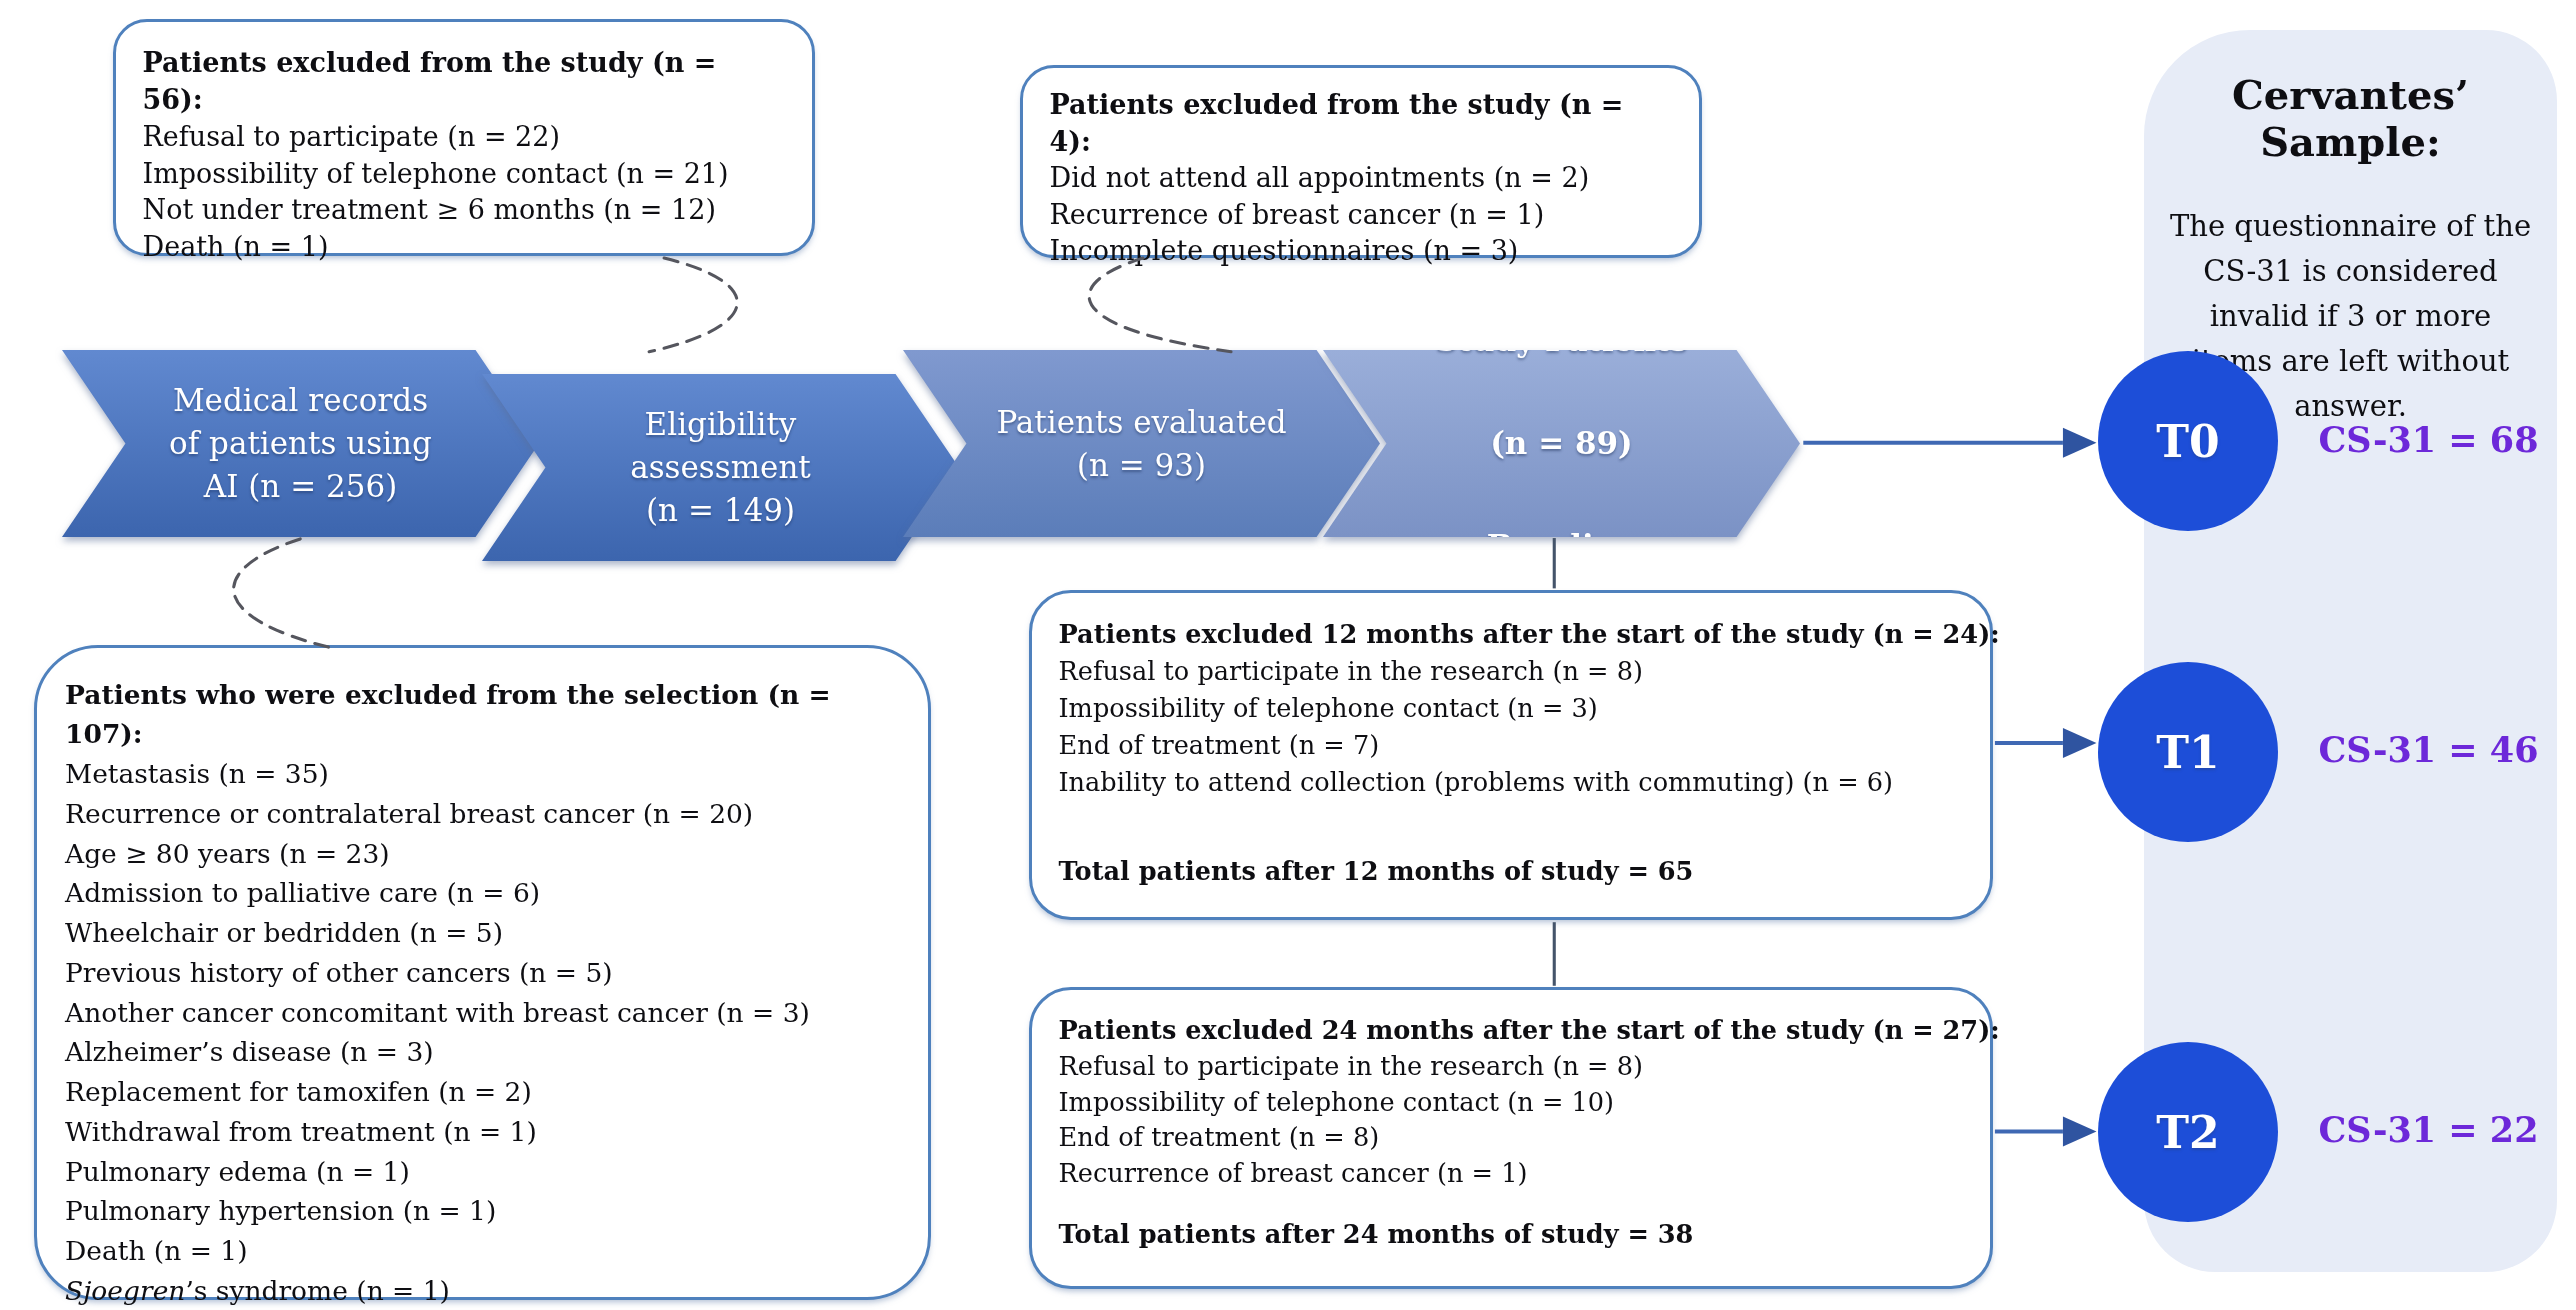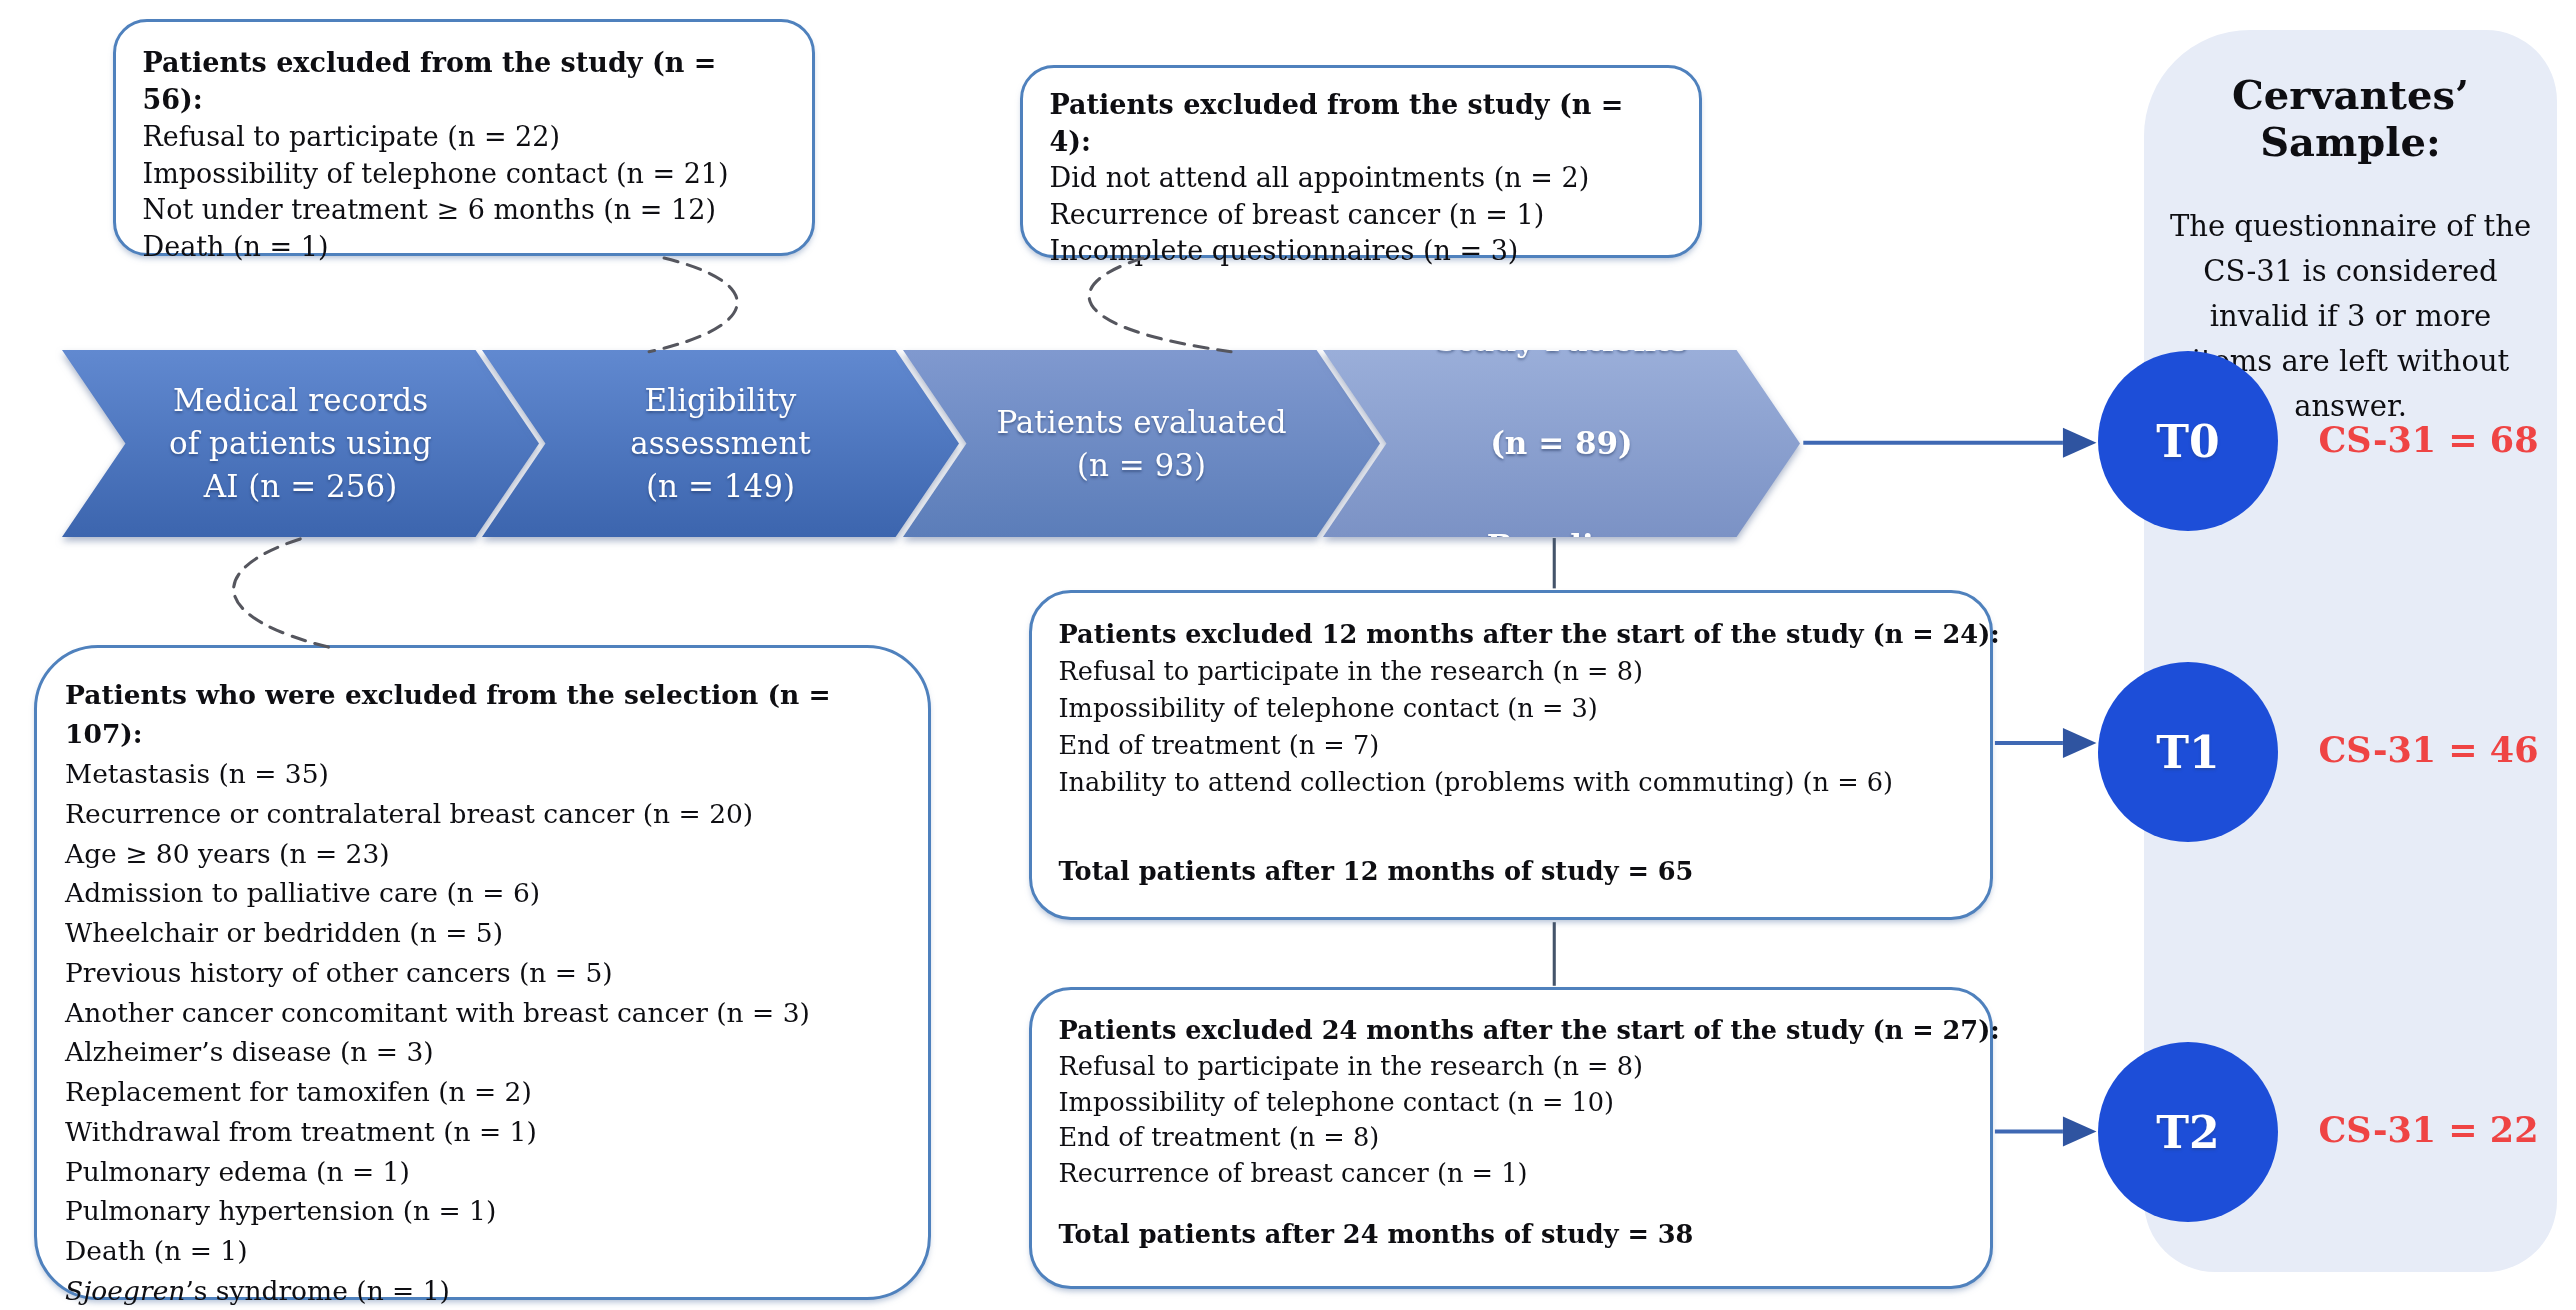--- a/index.html
+++ b/index.html
@@ -29,42 +29,42 @@
   .chev-wrap { position:absolute; top:350px; width:477px; height:187px;
                filter:drop-shadow(0 4.4px 3.5px rgba(90,110,150,.5)); }
   .chev {
     width:100%; height:100%;
     clip-path:polygon(0 0, 86.7% 0, 100% 50%, 86.7% 100%, 0 100%, 13.3% 50%);
     display:flex; flex-direction:column; align-items:center; justify-content:center;
     color:#ffffff; font-size:31px; text-align:center; line-height:1.38;
     text-shadow:0 1.8px 2.6px rgba(20,40,80,.45);
   }
   #chevw1 { left:62px; }   #chev1 { background:linear-gradient(#6189d0,#3c65ae); }
-  #chevw2 { left:482px; }  #chev2 { background:linear-gradient(#6189d0,#3c65ae); }
+  #chevw2 { left:482px; }  #chev2 { background:linear-gradient(#6189d0,#3c65ae);margin-top:24px; }
   #chevw3 { left:903px; } #chev3 { background:linear-gradient(#8099cf,#5b7db9); }
   #chevw4 { left:1323px; } #chev4 { background:linear-gradient(#9aaed9,#7b92c5); font-weight:bold; line-height:1.78;gap:48px; }
 
   
   #panel {
     position:absolute; left:2144px; top:30px; width:413px; height:1242px;
     background:#e7ecf7; border-radius:106px 71px 71px 71px;
   }
   .panel-title { margin-top:41px; text-align:center; font-weight:bold; font-size:40px; }
   .panel-body  { margin-top:39px; padding:0 25px; text-align:center; font-size:29px; line-height:1.55; }
 
   
   .tcircle {
     position:absolute; width:180px; height:180px; border-radius:50%;
     background:#1d4ed8; color:#ffffff; display:flex; align-items:center; justify-content:center;
     font-size:44px; font-weight:bold; text-shadow:0 1.8px 2.6px rgba(40,60,100,.35);
   }
   #t0 { left:2098px; top:351px; }
   #t1 { left:2098px; top:662px; }
   #t2 { left:2098px; top:1042px; }
-  .cs { position:absolute; left:2296px; width:265px; text-align:center; font-size:35px; font-weight:bold; color:#ef4444; }
+  .cs { position:absolute; left:2296px; width:265px; text-align:center; font-size:35px; font-weight:bold; color:#6d28d9; }
   #cs0 { top:419px; } #cs1 { top:729px; } #cs2 { top:1109px; }
 
   
   #connectors { position:absolute; left:0; top:0; pointer-events:none; }
 </style>
 </head>
 <body>
 
 <div class="canvas">
 

